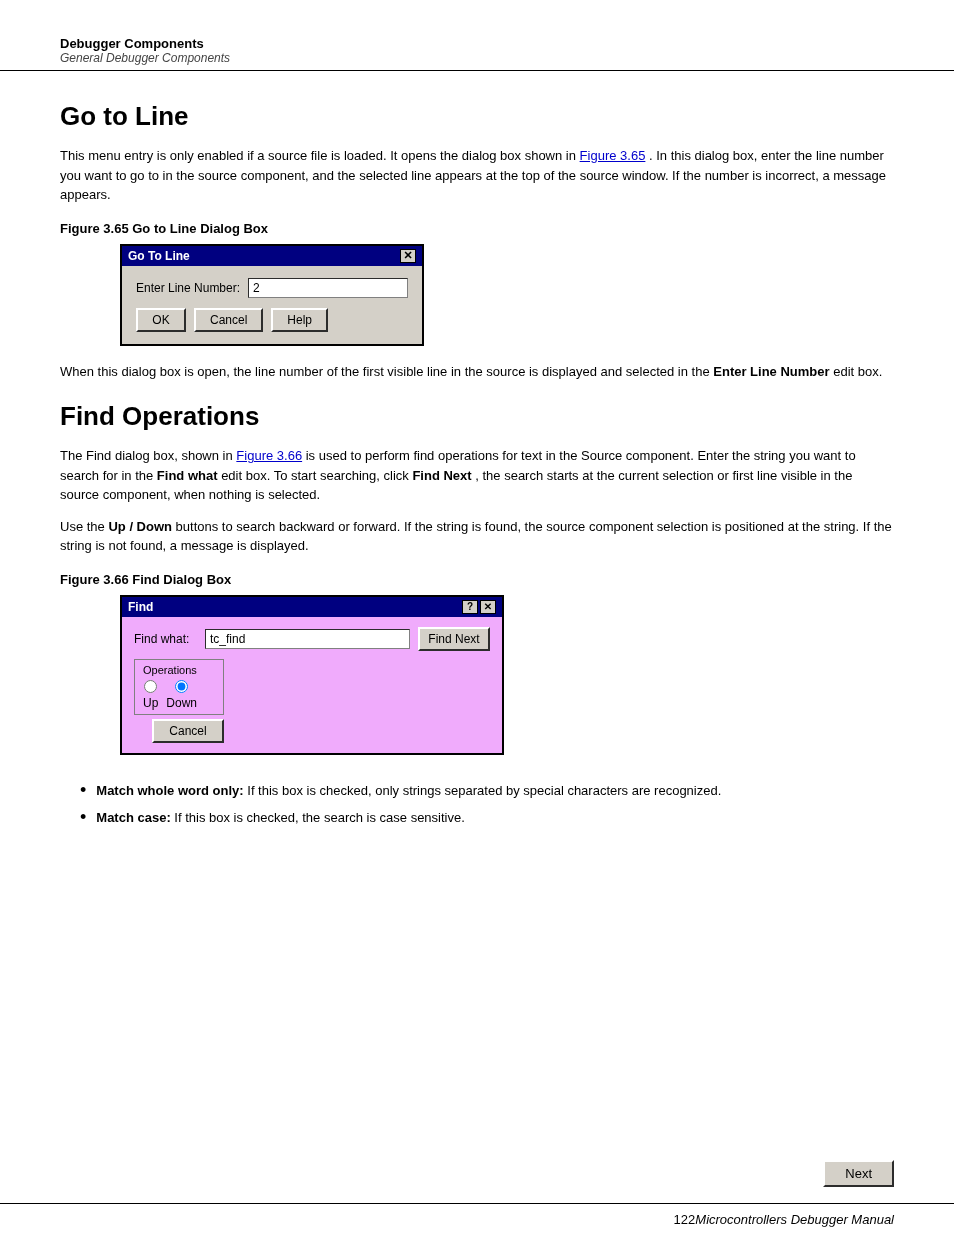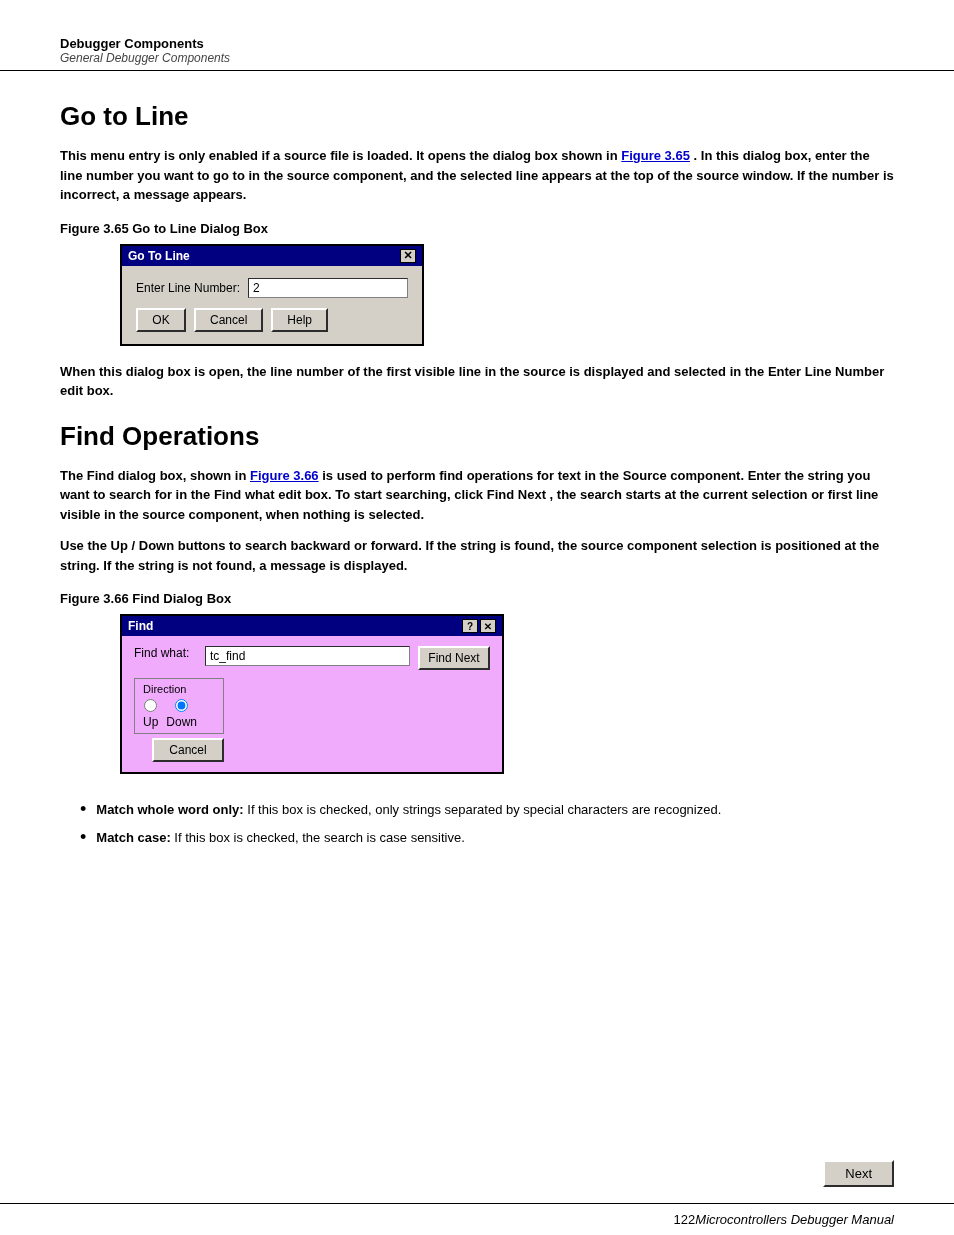--- a/index.html
+++ b/index.html
@@ -49,21 +49,20 @@
       font-weight: bold;
       margin-bottom: 14px;
       margin-top: 10px;
     }
 
     .body-text {
       font-family: Arial, sans-serif;
       font-size: 13px;
       line-height: 1.5;
       margin-bottom: 12px;
-      font-weight: bold;
     }
 
     .body-text a {
       color: #0000cc;
       text-decoration: underline;
     }
 
     .figure-label {
       font-family: Arial, sans-serif;
       font-size: 13px;
@@ -192,21 +191,21 @@
       justify-content: center;
       cursor: pointer;
     }
 
     .find-body {
       padding: 10px 12px;
     }
 
     .find-row {
       display: flex;
-      align-items: flex-start;
+      align-items: center;
       margin-bottom: 8px;
     }
 
     .find-label {
       font-size: 12px;
       margin-right: 6px;
       white-space: nowrap;
       min-width: 65px;
     }
 
@@ -427,21 +426,21 @@
 
           <div class="find-row">
             <label class="find-label">Find what:</label>
             <input class="find-input" type="text" value="tc_find" style="">
             <button class="find-btn">Find Next</button>
           </div>
 
           <div class="find-lower">
             <div style="display:flex; flex-direction:column; align-items:flex-end; gap:4px;">
               <div class="direction-group">
-                <div class="direction-legend">Direction</div>
+                <div class="direction-legend">Operations</div>
                 <div class="direction-radios">
                   <div class="direction-radio-row">
                     <input type="radio" name="direction" style="">
                     <span>Up</span>
                   </div>
                   <div class="direction-radio-row">
                     <input type="radio" name="direction" checked="" style="">
                     <span>Down</span>
                   </div>
                 </div>

